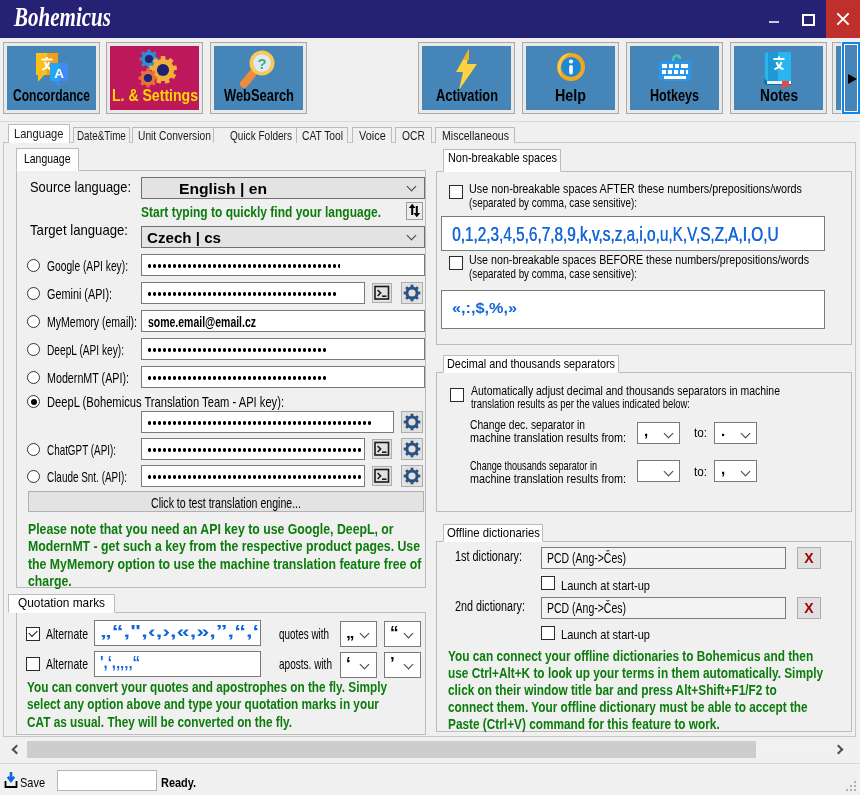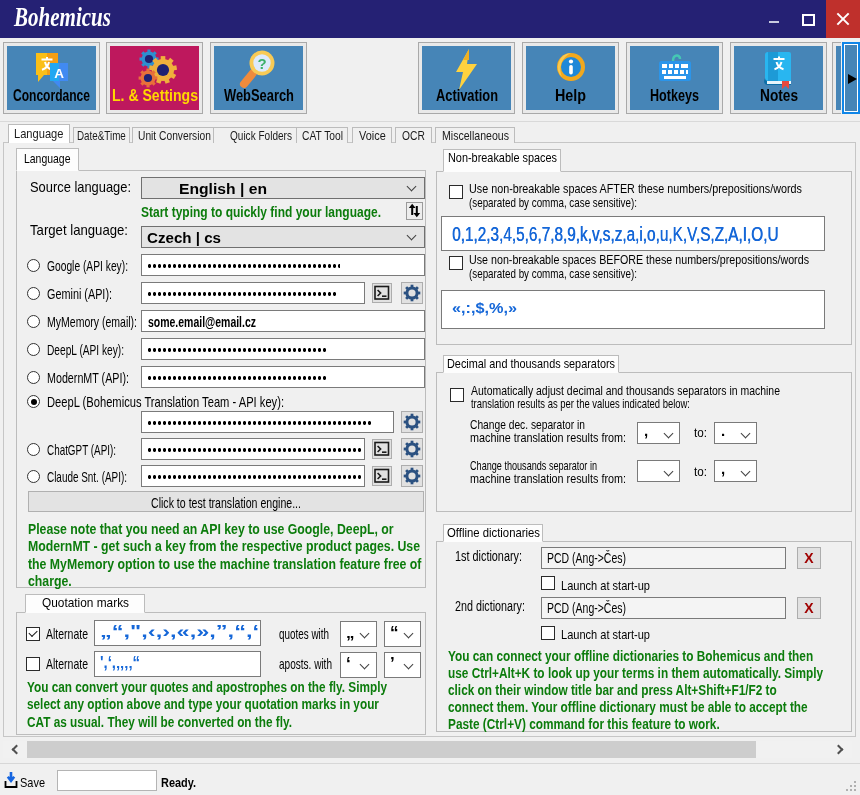--- a/index.html
+++ b/index.html
@@ -358,21 +358,21 @@
 <div class="btn" style="left:28px;top:491px;width:396px;height:21px;background:#e3e3e3;border-color:#b0b0b0;">
     <span style="position:absolute;left:50%;margin-left:-75.0px;transform-origin:0 50%;transform:scaleX(0.7055);font-size:15px;white-space:nowrap;top:2px;">Click to test translation engine...</span>
   </div>
 <div class="green" style="left:28px;top:521px;line-height:17.4px;transform:scaleX(0.8476);transform-origin:0 0;">
     <span style="display:block;white-space:nowrap;">Please note that you need an API key to use Google, DeepL, or</span>
     <span style="display:block;white-space:nowrap;">ModernMT - get such a key from the respective product pages. Use</span>
     <span style="display:block;white-space:nowrap;">the MyMemory option to use the machine translation feature free of</span>
     <span style="display:block;white-space:nowrap;">charge.</span>
   </div>
 <div class="gbox" style="left:16px;top:612px;width:410px;height:123px;"></div>
-<div class="gtab" style="left:25px;top:594px;width:120px;height:19px;">
+<div class="gtab" style="left:8px;top:594px;width:107px;height:19px;">
     <span style="position:absolute;left:50%;margin-left:-43.5px;top:0px;transform:scaleX(0.8784);transform-origin:0 50%;white-space:nowrap;">Quotation marks</span>
   </div>
 <div class="cb checked" style="left:26px;top:627px;"></div>
 <div class="txt" style="left:46px;top:627px;"><span style="display:inline-block;transform-origin:0 50%;transform:scaleX(0.7236);font-size:14.5px;white-space:nowrap;">Alternate</span></div>
 <div class="tbox" style="left:94px;top:620px;width:167px;height:26px;">
     <span class="blue" style="position:absolute;left:5px;top:2px;font-size:16px;display:inline-block;transform:scaleX(1.4716);transform-origin:0 50%;white-space:nowrap;">„“,",‹,›,«,»,”,“,‘</span>
   </div>
 <div class="txt" style="left:279px;top:627px;"><span style="display:inline-block;transform-origin:0 50%;transform:scaleX(0.6816);font-size:14.5px;white-space:nowrap;">quotes with</span></div>
 <div class="wcombo" style="left:340px;top:621px;width:37px;height:26px;">
     <span style="position:absolute;left:5px;top:1px;font-size:17px;font-weight:bold;">„</span>

